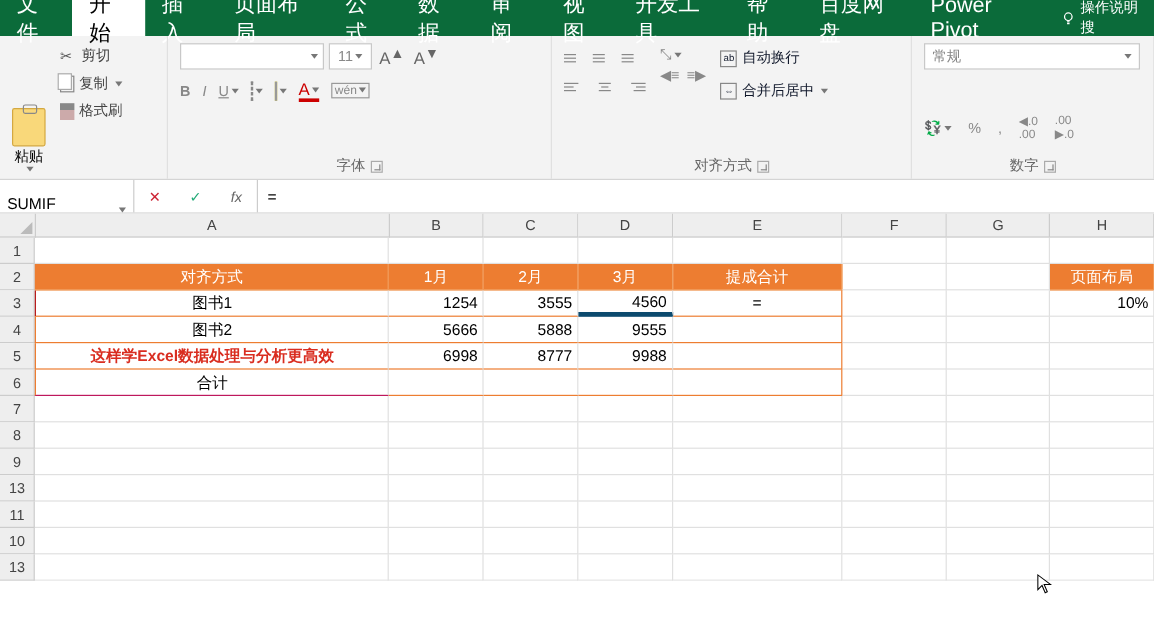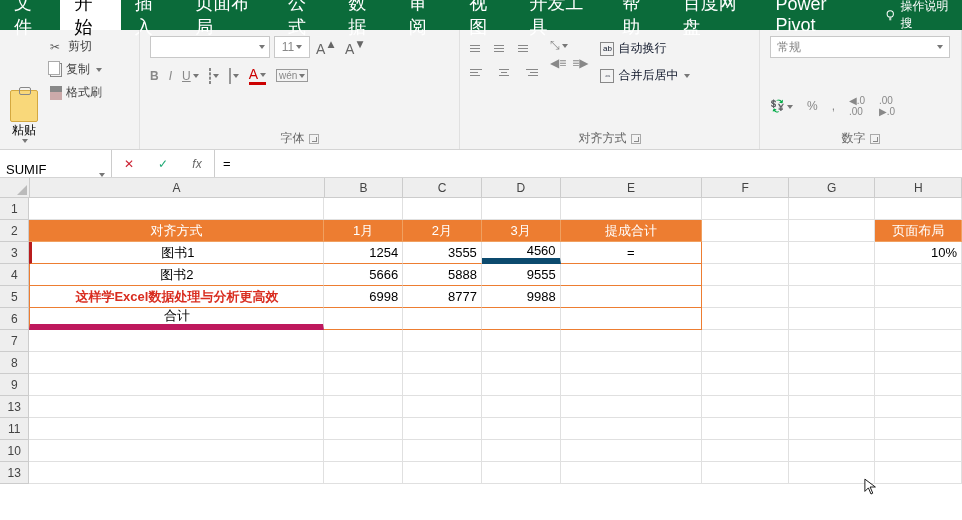--- a/index.html
+++ b/index.html
@@ -295,24 +295,24 @@
         <div class="cell wB hdr-cell">1月</div>
         <div class="cell wC hdr-cell">2月</div>
         <div class="cell wD hdr-cell">3月</div>
         <div class="cell wE hdr-cell">提成合计</div>
         <div class="cell wF"></div>
         <div class="cell wG"></div>
         <div class="cell wH hdr-cell">页面布局</div>
       </div>
       <div class="row">
         <div class="rh">3</div>
-        <div class="cell wA center" style="border-left:3px solid #b91c1c;border-bottom:1px solid #ed7d31">图书1</div>
+        <div class="cell wA center" style="border-left:1px solid #b91c1c;border-bottom:1px solid #ed7d31">图书1</div>
         <div class="cell wB right" style="border-bottom:1px solid #ed7d31">1254</div>
         <div class="cell wC right" style="border-bottom:1px solid #ed7d31">3555</div>
-        <div class="cell wD right" style="border-bottom:6px solid #0c4a6e">4560</div>
+        <div class="cell wD right" style="border-bottom:4px solid #0c4a6e">4560</div>
         <div class="cell wE center" style="border-right:1px solid #ed7d31;border-bottom:1px solid #ed7d31">=</div>
         <div class="cell wF"></div>
         <div class="cell wG"></div>
         <div class="cell wH right">10%</div>
       </div>
       <div class="row">
         <div class="rh">4</div>
         <div class="cell wA center" style="border-left:1px solid #ed7d31;border-bottom:1px solid #ed7d31">图书2</div>
         <div class="cell wB right" style="border-bottom:1px solid #ed7d31">5666</div>
         <div class="cell wC right" style="border-bottom:1px solid #ed7d31">5888</div>
@@ -328,21 +328,21 @@
         <div class="cell wB right" style="border-bottom:1px solid #ed7d31">6998</div>
         <div class="cell wC right" style="border-bottom:1px solid #ed7d31">8777</div>
         <div class="cell wD right" style="border-bottom:1px solid #ed7d31">9988</div>
         <div class="cell wE center" style="border-right:1px solid #ed7d31;border-bottom:1px solid #ed7d31"></div>
         <div class="cell wF"></div>
         <div class="cell wG"></div>
         <div class="cell wH right"></div>
       </div>
       <div class="row">
         <div class="rh">6</div>
-        <div class="cell wA center" style="border-left:1px solid #ed7d31;border-bottom:6px solid #be185d">合计</div>
+        <div class="cell wA center" style="border-left:1px solid #ed7d31;border-bottom:1px solid #be185d">合计</div>
         <div class="cell wB right" style="border-bottom:1px solid #ed7d31"></div>
         <div class="cell wC right" style="border-bottom:1px solid #ed7d31"></div>
         <div class="cell wD right" style="border-bottom:1px solid #ed7d31"></div>
         <div class="cell wE center" style="border-right:1px solid #ed7d31;border-bottom:1px solid #ed7d31"></div>
         <div class="cell wF"></div>
         <div class="cell wG"></div>
         <div class="cell wH right"></div>
       </div>
       <div class="row">
         <div class="rh">7</div>

